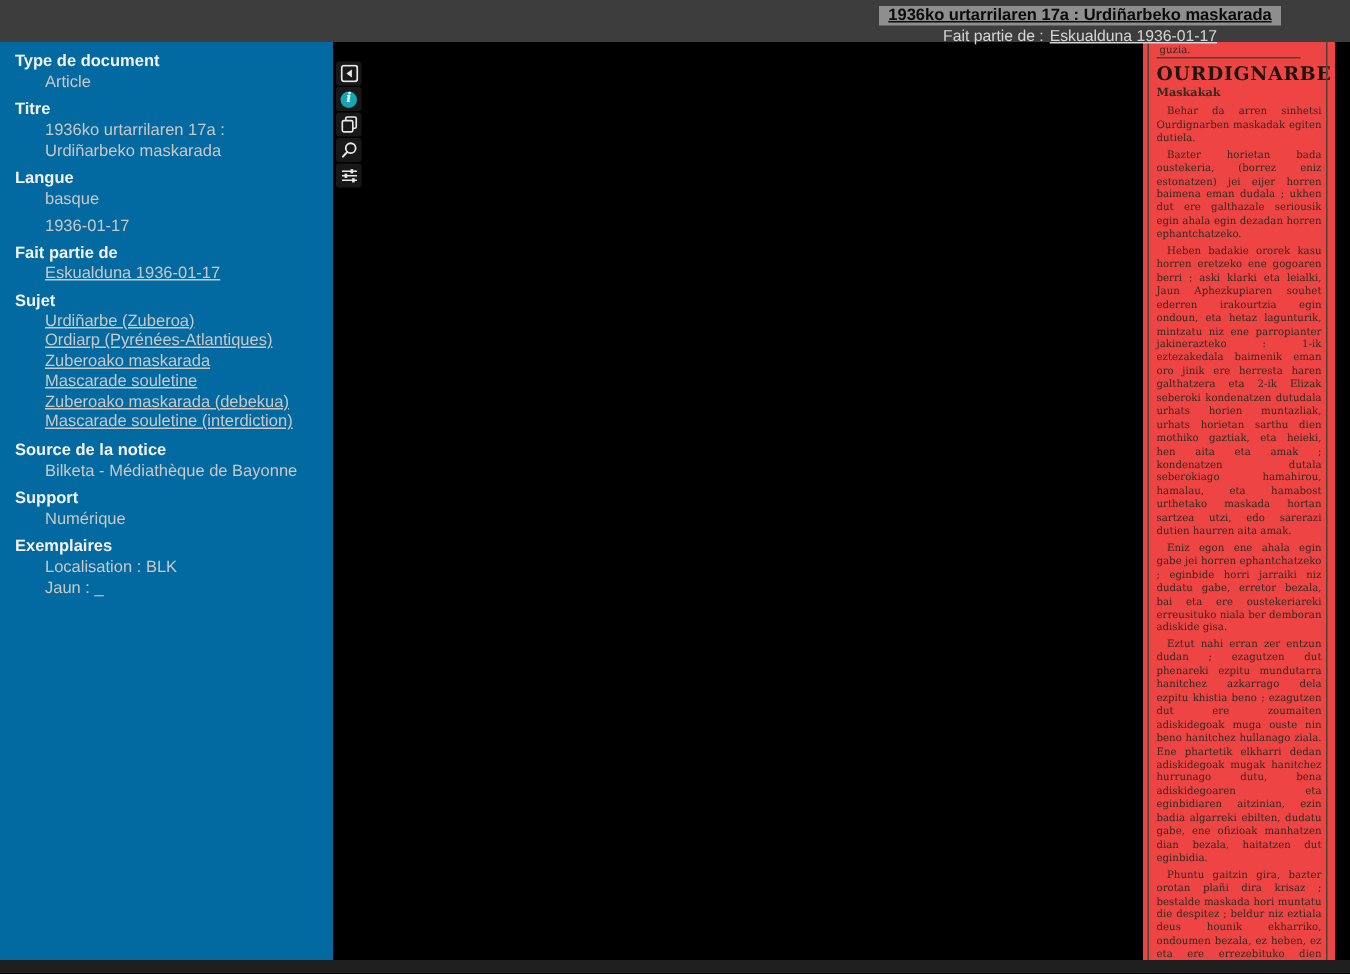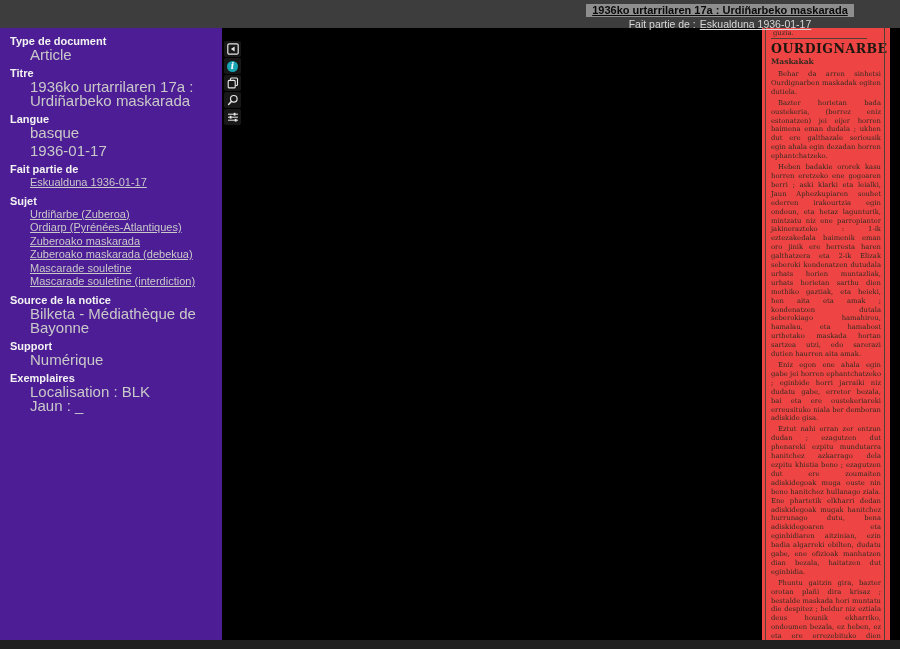--- a/index.html
+++ b/index.html
@@ -8,25 +8,25 @@
 
   
   .topbar{position:absolute;left:0;top:0;width:900px;height:28px;background:#3d3d3d;z-index:5;}
   .header-block{position:absolute;left:520px;top:0;width:400px;text-align:center;}
   .doc-title{display:inline-block;margin-top:2px;background:#8e8e8e;color:#0a0a0a;
              font-size:11px;font-weight:bold;text-decoration:underline;padding:0 6px;line-height:13px;}
   .fait-line{font-size:10.5px;color:#d6d6d6;line-height:13px;}
   .fait-line a{color:#d6d6d6;text-decoration:underline;margin-left:4px;cursor:pointer;}
 
   
-  .sidebar{position:absolute;left:0;top:28px;width:222px;height:612px;background:#4c1d95;
+  .sidebar{position:absolute;left:0;top:28px;width:222px;height:612px;background:#0369a1;
            box-sizing:border-box;padding:6px 10px 0 10px;z-index:4;}
   .sec{margin-bottom:4px;}
   .sec-label{color:#f2f2f2;font-weight:bold;font-size:11px;line-height:14px;}
-  .sec-val{color:#c9c9c9;font-size:15px;line-height:14px;padding-left:20px;}
+  .sec-val{color:#c9c9c9;font-size:11px;line-height:14px;padding-left:20px;}
   .sec-val.wrap{max-width:175px;}
   a.sec-link{display:block;color:#c9c9c9;font-size:11px;line-height:13.5px;padding-left:20px;
              text-decoration:underline;cursor:pointer;}
 
   
   .viewer{position:absolute;left:222px;top:28px;width:678px;height:612px;background:#000;}
 
   
   .vtoolbar{position:absolute;left:2px;top:13px;width:18px;display:flex;flex-direction:column;}
   .tbtn{width:17px;height:16px;background:#181818;border-radius:2px;margin-bottom:1px;
@@ -88,22 +88,22 @@
   <div class="sec">
     <div class="sec-label">Fait partie de</div>
     <a class="sec-link">Eskualduna 1936-01-17</a>
   </div>
 
   <div class="sec">
     <div class="sec-label">Sujet</div>
     <a class="sec-link">Urdiñarbe (Zuberoa)</a>
     <a class="sec-link">Ordiarp (Pyrénées-Atlantiques)</a>
     <a class="sec-link">Zuberoako maskarada</a>
+    <a class="sec-link">Mascarade souletine</a>
     <a class="sec-link">Zuberoako maskarada (debekua)</a>
-    <a class="sec-link">Mascarade souletine</a>
     <a class="sec-link">Mascarade souletine (interdiction)</a>
   </div>
 
   <div class="sec">
     <div class="sec-label">Source de la notice</div>
     <div class="sec-val">Bilketa - Médiathèque de Bayonne</div>
   </div>
 
   <div class="sec">
     <div class="sec-label">Support</div>

